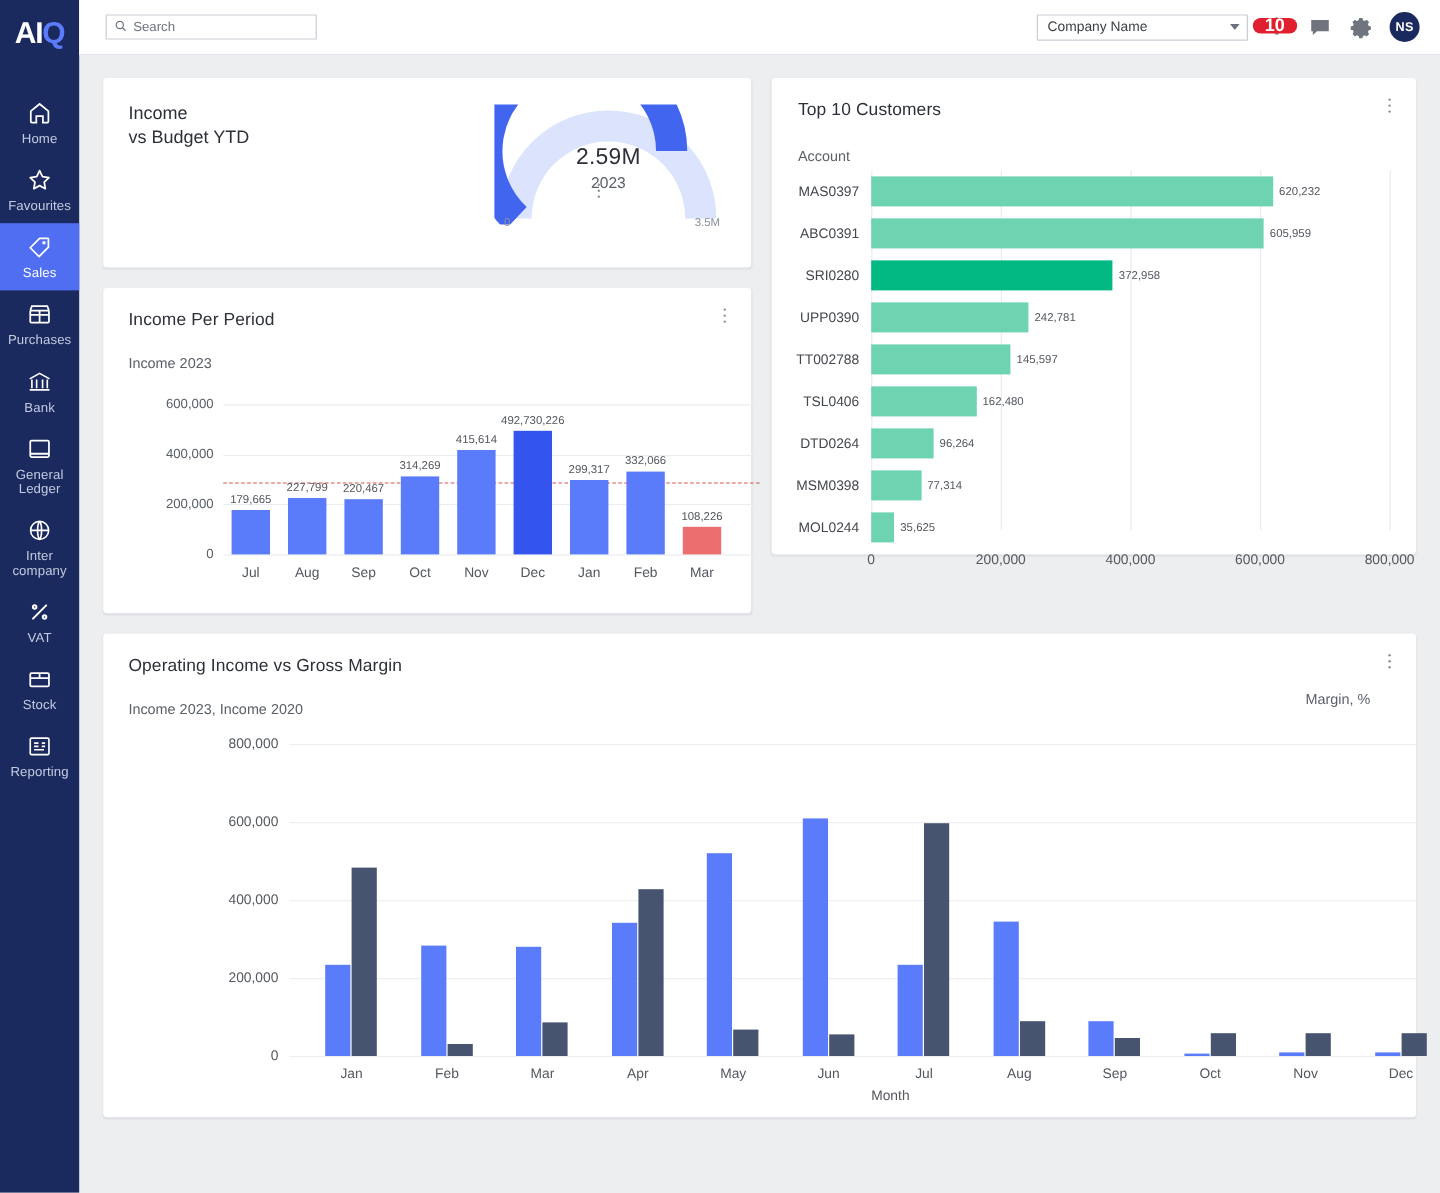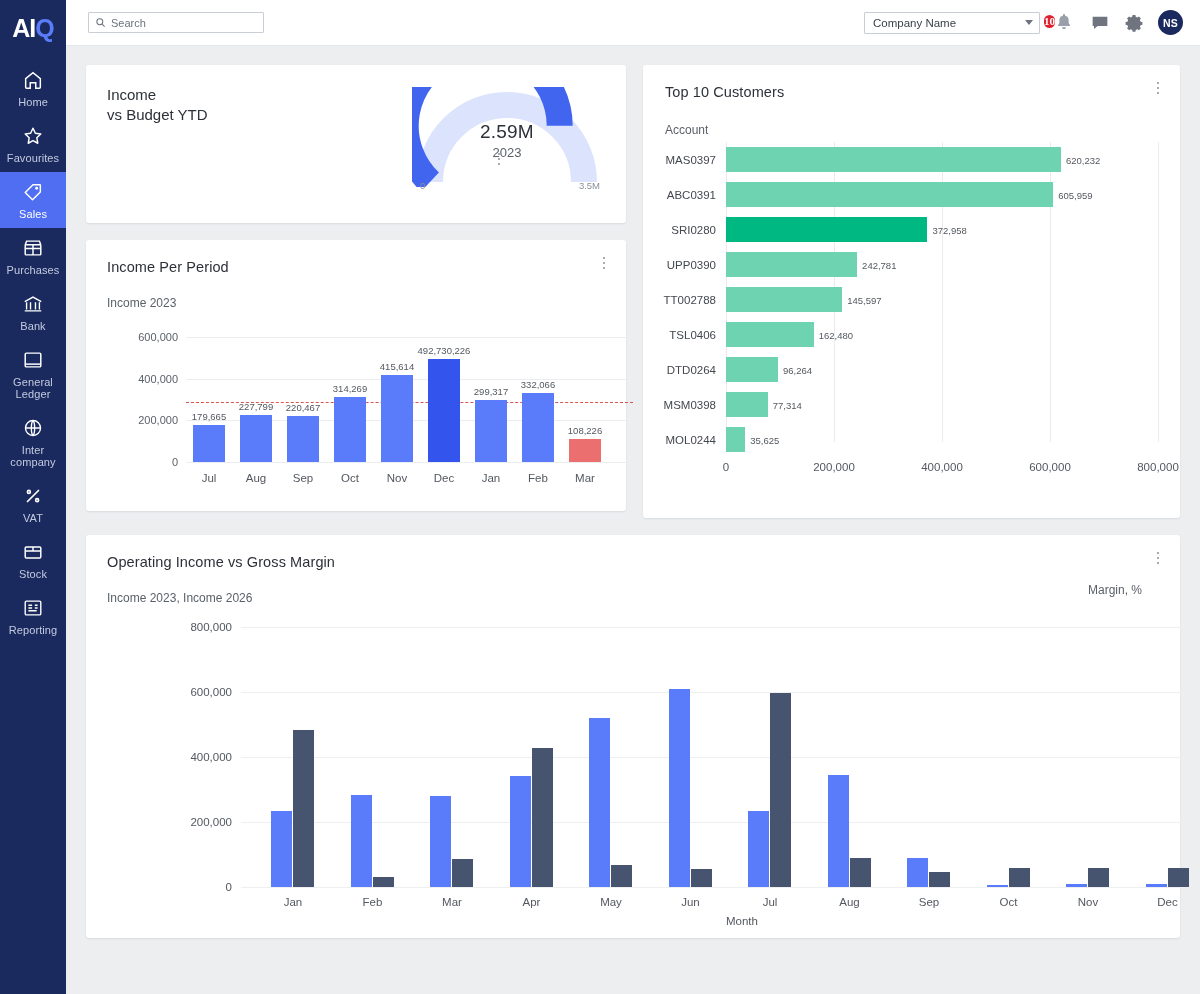--- a/index.html
+++ b/index.html
@@ -14,21 +14,21 @@
   
   .sidebar {
     width: 66px; height: 994px;
     background: #1b2a5e;
     flex: 0 0 66px;
     display: flex; flex-direction: column;
     align-items: center;
     padding-top: 8px;
   }
   .logo { height: 40px; display: flex; align-items: center; justify-content: center;
-          margin-bottom: 12px; letter-spacing: -1px; }
+          margin-bottom: 26px; letter-spacing: -1px; }
   .logo .l1 { color: #ffffff; font-size: 25px; font-weight: 700; }
   .logo .l2 { color: #5b7cfa; font-size: 25px; font-weight: 700; }
   .nav-item {
     width: 66px; padding: 9px 2px 8px;
     display: flex; flex-direction: column; align-items: center;
     gap: 5px; cursor: pointer;
   }
   .nav-item.active { background: #4f6ef2; }
   .nav-icon { width: 22px; height: 22px; display: block; }
   .nav-icon svg { width: 22px; height: 22px; display: block; }
@@ -56,22 +56,22 @@
   .company-select {
     width: 176px; height: 22px; border: 1px solid #c9ced6; background: #fff;
     display: flex; align-items: center; justify-content: space-between;
     padding: 0 6px 0 8px; font-size: 11.5px; color: #3a3f47; border-radius: 1px;
   }
   .caret { width: 0; height: 0; border-left: 4.5px solid transparent;
            border-right: 4.5px solid transparent; border-top: 5px solid #6d737e; }
   .bell-wrap { position: relative; width: 22px; height: 22px; }
   .badge {
     position: absolute; left: -10px; top: 3px;
-    background: #e0202e; color: #fff; font-size: 11px; font-weight: 700;
-    border-radius: 8px; padding: 1px 0; line-height: 11px; font-family: Liberation Serif, serif;
+    background: #e0202e; color: #fff; font-size: 15px; font-weight: 700;
+    border-radius: 8px; padding: 1px 10px; line-height: 11px;
   }
   .ic { width: 20px; height: 20px; display: block; }
   .avatar {
     width: 25px; height: 25px; border-radius: 50%; background: #1b2a5e;
     color: #fff; font-size: 10.5px; font-weight: 700;
     display: flex; align-items: center; justify-content: center; letter-spacing: .3px;
   }
 
   
   .content { flex: 1; padding: 19px 20px 0 20px; overflow: hidden; }
@@ -130,21 +130,21 @@
   .xtick-ipp {
     position: absolute; top: 100%; margin-top: 10px; left: 50%;
     transform: translateX(-50%); font-size: 11.5px; color: #53585f;
   }
   .target-line {
     position: absolute; left: 0; right: -22px; height: 0;
     border-top: 1.3px dashed #d9534f;
   }
 
   
-  .card-top10 { height: 453px; padding: 19px 0 0 22px; }
+  .card-top10 { height: 397px; padding: 19px 0 0 22px; }
   .t10-sub { margin-top: 23px; }
   .t10-plot { position: absolute; left: 83px; top: 77px; width: 432px; height: 311px; }
   .t10-vline { position: absolute; top: 0; bottom: 11px; width: 1px; background: #e9ebee; }
   .t10-row { position: absolute; left: 0; right: 0; height: 35px; }
   .t10-name {
     position: absolute; right: 100%; margin-right: 10px; top: 50%;
     transform: translateY(-50%); font-size: 11.5px; color: #43474e; white-space: nowrap;
   }
   .t10-bar {
     position: absolute; left: 0; top: 5px; height: 25px; background: #6ed3b0;
@@ -506,21 +506,21 @@
         </div>
       </div>
 
       <section class="card card-op">
         <div class="card-title">Operating Income vs Gross Margin</div>
         <div class="kebab">
           <i></i>
             <i></i>
             <i></i>
         </div>
-        <div class="subtitle op-sub">Income 2023, Income 2026</div>
+        <div class="subtitle op-sub">Income 2023, Income 2020</div>
         <div class="subtitle op-margin-lbl">Margin, %</div>
 
         <div class="op-plot" id="op-plot">
             <div class="op-grid" style="top: 260px;"></div>
             <div class="op-ylbl" style="top: 260px;">0</div>
             <div class="op-grid" style="top: 195px;"></div>
             <div class="op-ylbl" style="top: 195px;">200,000</div>
             <div class="op-grid" style="top: 130px;"></div>
             <div class="op-ylbl" style="top: 130px;">400,000</div>
             <div class="op-grid" style="top: 65px;"></div>

